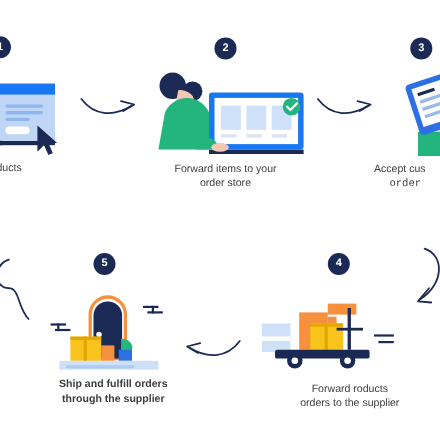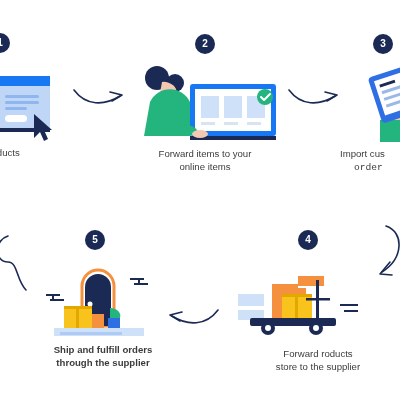--- a/index.html
+++ b/index.html
@@ -93,41 +93,41 @@
       <circle cx="25" cy="20" r="12" fill="#1b2a54"></circle>
       <circle cx="43" cy="25" r="9" fill="#1b2a54"></circle>
       <path d="M30 24 a14 14 0 0 1 16 14 l0 8 l-20 0 Z" fill="#f3c8b2"></path>
       <path d="M28 22 a14 12 0 0 1 18 6 l-2 8 a12 12 0 0 0 -16 -14 Z" fill="#1b2a54"></path>
       <path d="M18 44 a22 22 0 0 1 40 0 l0 34 l-46 0 Z" fill="#24b47e"></path>
       <path d="M50 66 a16 10 0 0 1 16 8 l-8 4 l-12 0 Z" fill="#24b47e"></path>
       <ellipse cx="68" cy="76" rx="8" ry="4" fill="#f3c8b2"></ellipse>
     </svg>
 
     <div class="caption" style="left:145px; top:147px; width:120px;"><span>Forward items to your</span>
-<span>online items</span></div>
+<span>order store</span></div>
   </div>
 
   <div class="step">
     <div class="badge" style="left:373px; top:34px;"><span>3</span></div>
 
     <svg class="art" style="left:352px; top:58px;" width="80" height="84" viewBox="0 0 80 84">
       <path d="M30 58 a16 18 0 0 1 20 -20 l20 0 l0 40 l-40 0 Z" fill="#f3c8b2"></path>
       <rect x="28" y="62" width="44" height="22" fill="#24b47e"></rect>
       <g transform="rotate(-18 44 36)">
         <rect x="22" y="12" width="44" height="48" rx="4" fill="#2f6fe4"></rect>
         <rect x="27" y="17" width="34" height="36" fill="#ffffff"></rect>
         <rect x="31" y="22" width="16" height="3" fill="#1b2a54"></rect>
         <rect x="31" y="29" width="22" height="3" fill="#9ab8e8"></rect>
         <rect x="31" y="36" width="18" height="3" fill="#9ab8e8"></rect>
         <rect x="31" y="43" width="22" height="3" fill="#9ab8e8"></rect>
         <circle cx="44" cy="57" r="2.5" fill="#ffffff"></circle>
       </g>
     </svg>
 
-    <div class="caption" style="left:340px; top:147px; width:120px; text-align:left;"><span>Import cus</span>
+    <div class="caption" style="left:340px; top:147px; width:120px; text-align:left;"><span>Accept cus</span>
 <span style="margin-left:14px;font-family:Liberation Mono, monospace;">order</span></div>
   </div>
 
   <div class="step">
     <div class="badge" style="left:298px; top:230px;"><span>4</span></div>
 
     <svg class="art" style="left:232px; top:262px;" width="130" height="80" viewBox="0 0 130 80">
 
       <path d="M6 32 l26 0 l0 26 l-26 0 Z" fill="#cfe0f9"></path>
       <path d="M6 44 l26 0 l0 4 l-26 0 Z" fill="#ffffff"></path>
@@ -146,21 +146,21 @@
       <circle cx="36" cy="66" r="7" fill="#1b2a54"></circle>
       <circle cx="36" cy="66" r="3" fill="#ffffff"></circle>
       <circle cx="84" cy="66" r="7" fill="#1b2a54"></circle>
       <circle cx="84" cy="66" r="3" fill="#ffffff"></circle>
 
       <rect x="108" y="42" width="18" height="2" fill="#1b2a54"></rect>
       <rect x="112" y="48" width="14" height="2" fill="#1b2a54"></rect>
     </svg>
 
     <div class="caption" style="left:248px; top:347px; width:140px;"><span>Forward roducts</span>
-<span>store to the supplier</span></div>
+<span>orders to the supplier</span></div>
   </div>
 
   <div class="step">
     <div class="badge" style="left:85px; top:230px;"><span>5</span></div>
 
     <svg class="art" style="left:38px; top:250px;" width="120" height="92" viewBox="0 0 120 92">
 
       <path d="M44 76 L44 36 a16 16 0 0 1 32 0 L76 76 Z" fill="none" stroke="#f5913e" stroke-width="3"></path>
       <path d="M47 76 L47 37 a13 13 0 0 1 26 0 L73 76 Z" fill="#1b2a54"></path>
       <circle cx="52" cy="54" r="2.5" fill="#ffffff"></circle>

